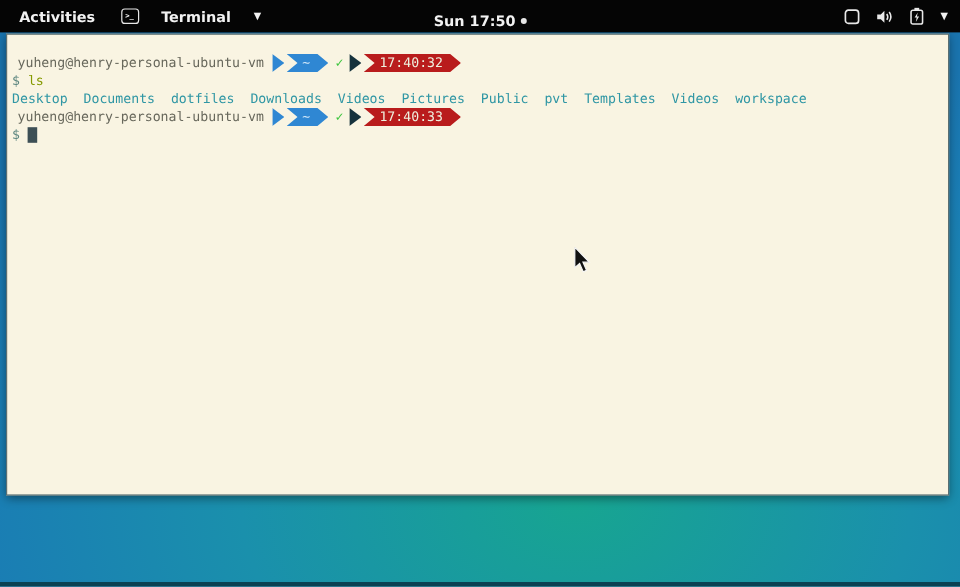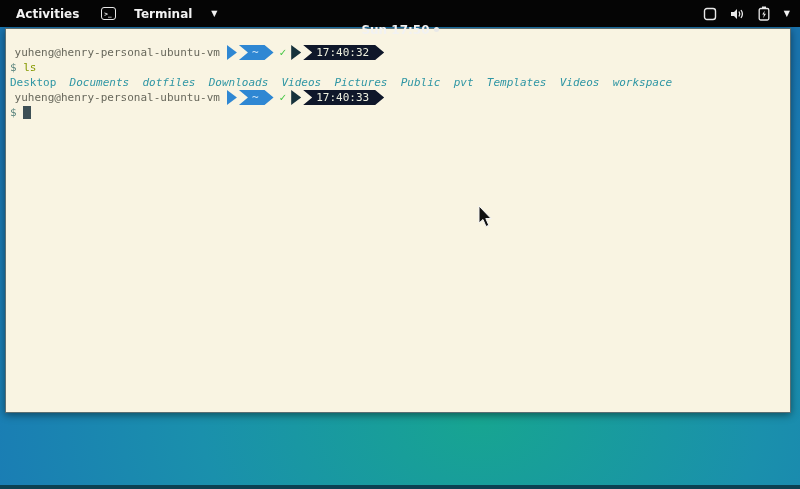--- a/index.html
+++ b/index.html
@@ -14,21 +14,21 @@
   
   .topbar { position:absolute; top:0; left:0; width:800px; height:27px; background:#050505;
     display:flex; color:#f2f2f2; font-size:12px; font-weight:bold; z-index:30; }
   .tb-left { display:flex; align-items:center; gap:18px; padding-left:12px; }
   .activities { padding:2px 4px; cursor:default; }
   .appmenu { display:flex; align-items:center; gap:18px; }
   .term-icon { width:15px; height:13px; border:1px solid #e8e8e8; border-radius:3px;
     display:flex; align-items:center; justify-content:flex-start; padding-left:2px; }
   .term-icon span { font-family:"DejaVu Sans Mono",monospace; font-size:6px; font-weight:bold; line-height:1; }
   .caret { font-size:8px; margin-left:1px; }
-  .tb-center { position:absolute; left:0; right:0; top:16px; height:27px; display:flex;
+  .tb-center { position:absolute; left:0; right:0; top:4px; height:27px; display:flex;
     align-items:center; justify-content:center; gap:4px; pointer-events:none; }
   .notif-dot { width:5px; height:5px; border-radius:50%; background:#e8e8e8; }
   .tb-right { position:absolute; right:10px; top:0; height:27px; display:flex; align-items:center; gap:13px; }
   .tb-right svg { display:block; }
 
   
   .window { position:absolute; left:5px; top:28px; width:786px; height:385px;
     border:1px solid rgba(5,40,55,0.65); box-shadow:0 2px 8px rgba(0,0,0,0.45);
     display:flex; flex-direction:column; background:#f9f4e2; }
   .titlebar { height:26px; background:#e8e6e2; border-bottom:1px solid #c9c6c1;
@@ -42,27 +42,27 @@
   .tline { display:flex; align-items:center; height:15px; white-space:pre; }
 
   .puser { color:#68685c; padding-left:1ch; }
   .pl-tri { width:10px; height:15px; flex:0 0 auto;
     clip-path:polygon(0 0, 100% 50%, 0 100%); }
   .pl-tri.blue { background:#2f87d3; margin-left:7px; }
   .pl-tri.dark { background:#16323c; margin-left:5px; }
   .pl-seg { height:15px; line-height:15px; margin-left:2px; padding:0 15px 0 13px; flex:0 0 auto;
     clip-path:polygon(0 0, calc(100% - 9px) 0, 100% 50%, calc(100% - 9px) 100%, 0 100%, 9px 50%); }
   .pl-seg.blue { background:#2f87d3; color:#cfe6f8; }
-  .pl-seg.dark { background:#0f172a; color:#eef0df; }
+  .pl-seg.dark { background:#b91c1c; color:#eef0df; }
   .check { color:#3ec53e; font-weight:bold; margin-left:6px; }
 
   .dollar { color:#5e8780; padding-left:2px; }
   .cmd { color:#859900; margin-left:1ch; }
   .dir { color:#2f96a4; margin-right:2ch; padding-left:2px; }
-  .dir + .dir { padding-left:0;font-style:italic; }
+  .dir + .dir { padding-left:0; }
   .cursor-block { display:inline-block; width:8px; height:13px; background:#3d4f55; margin-left:1ch; }
 
   
   .mouse { position:absolute; left:478px; top:206px; z-index:40; }
 </style>
 </head>
 <body>
 
 <div class="screen">
   <div class="wallpaper"></div>

